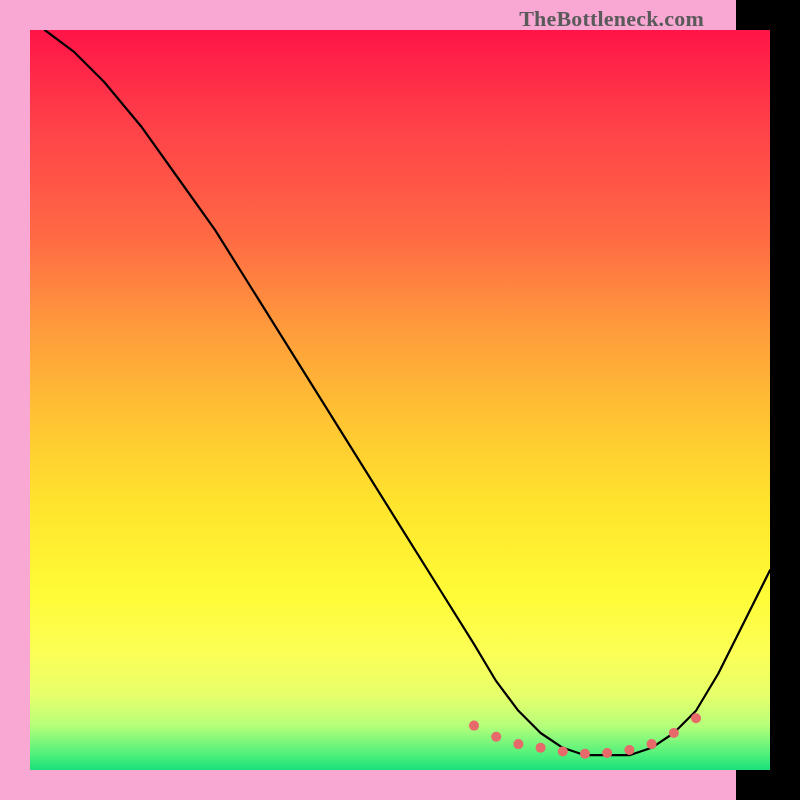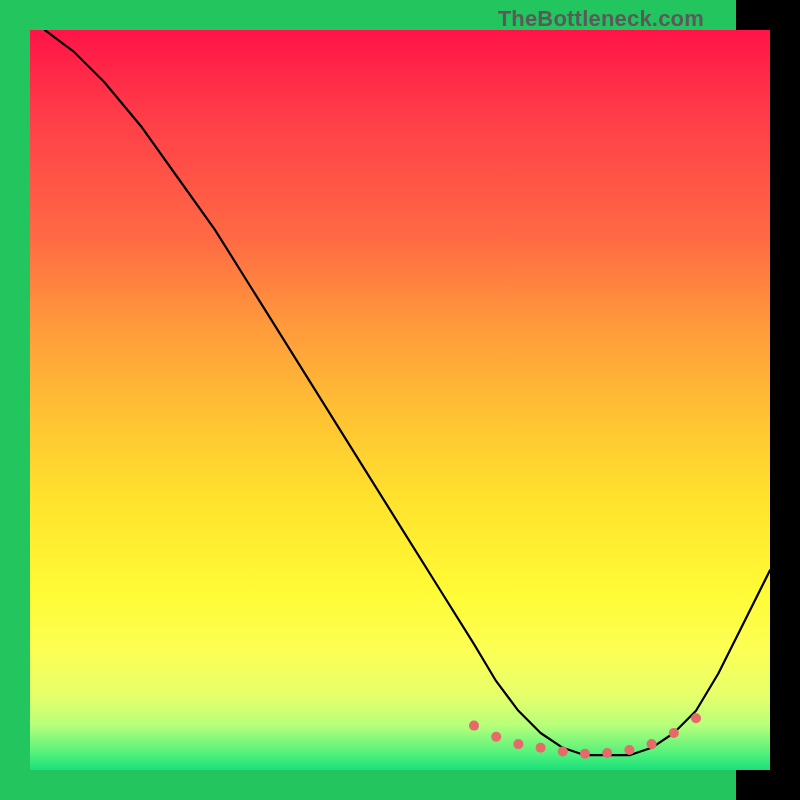--- a/index.html
+++ b/index.html
@@ -8,21 +8,22 @@
     width: 800px;
     height: 800px;
     overflow: hidden;
     background: #000;
     font-family: Arial, Helvetica, sans-serif;
   }
   .frame {
     position: relative;
     width: 736px;
     height: 800px;
-    background: #22c55e;
+    background: #f9a8d4;
+    font-family: Liberation Serif, serif;
   }
   .plot-area {
     position: absolute;
     left: 30px;
     top: 30px;
     width: 740px;
     height: 740px;
     background: linear-gradient(
       to bottom,
       #ff1447 0%,

